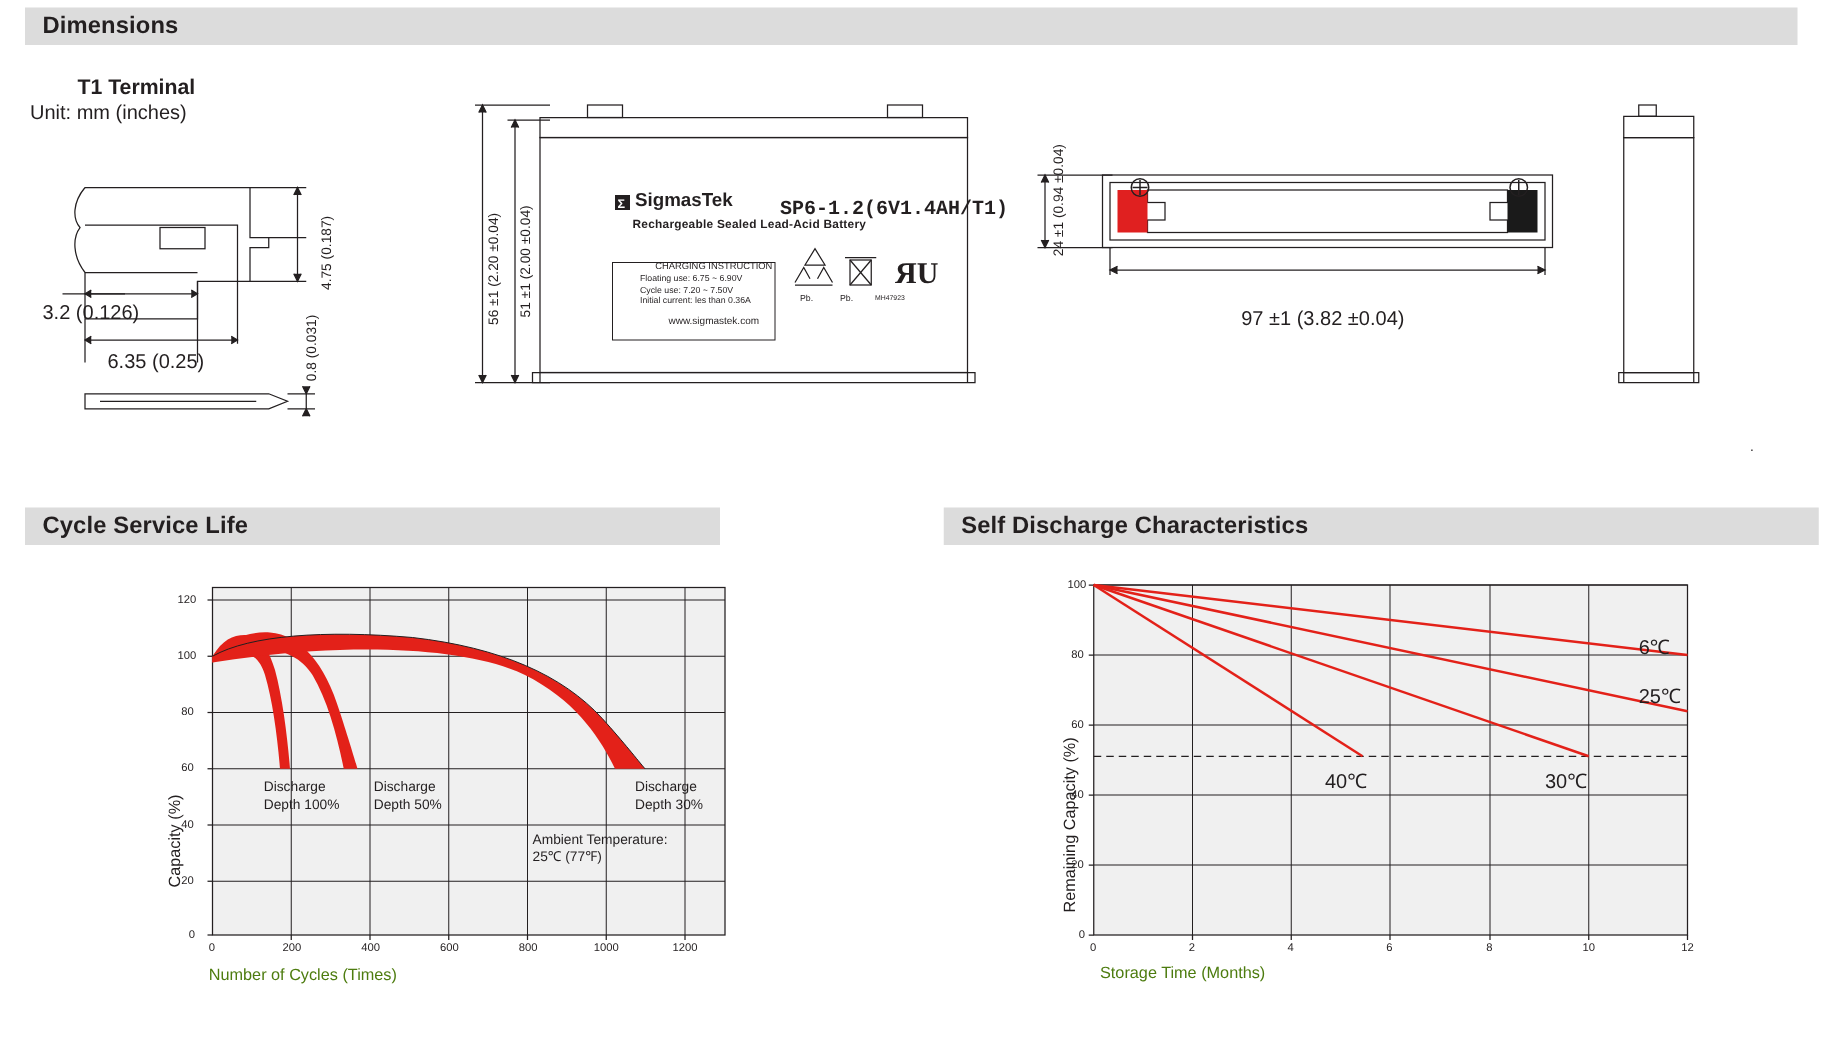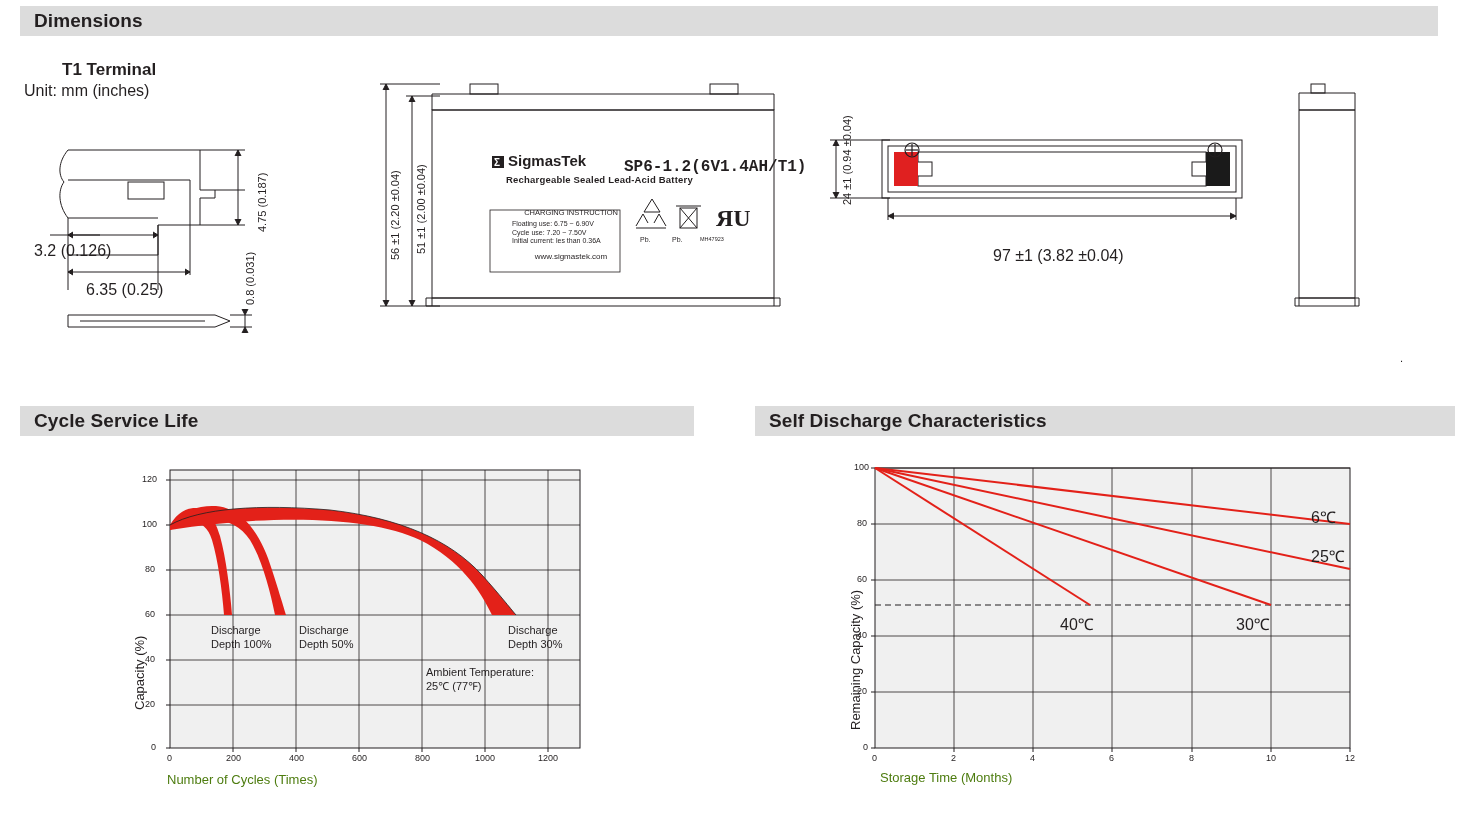--- a/index.html
+++ b/index.html
@@ -20,21 +20,21 @@
     padding-left:14px;
     box-sizing:border-box;
   }
   .section-header span{
     font-size:19px;
     font-weight:bold;
     color:#231f20;
     letter-spacing:0.1px;
   }
   #hdr-dimensions{left:20px;top:6px;width:1418px;}
-  #hdr-cycle{left:20px;top:406px;width:674px;}
+  #hdr-cycle{left:20px;top:406px;width:556px;}
   #hdr-self{left:755px;top:406px;width:700px;}
 
   .t1-title{position:absolute;left:24px;top:60px;font-size:17px;font-weight:bold;margin-left:38px;}
   .t1-unit{position:absolute;left:24px;top:82px;font-size:16px;}
 
   .lbl{position:absolute;font-size:16px;color:#231f20;white-space:nowrap;}
   .lbl-sm{position:absolute;font-size:9px;color:#231f20;white-space:nowrap;}
   .vlbl{position:absolute;font-size:11px;color:#231f20;white-space:nowrap;
         transform:rotate(-90deg);transform-origin:0 0;}
   .axis-title{position:absolute;font-size:13px;color:#4d7c0f;white-space:nowrap;}

